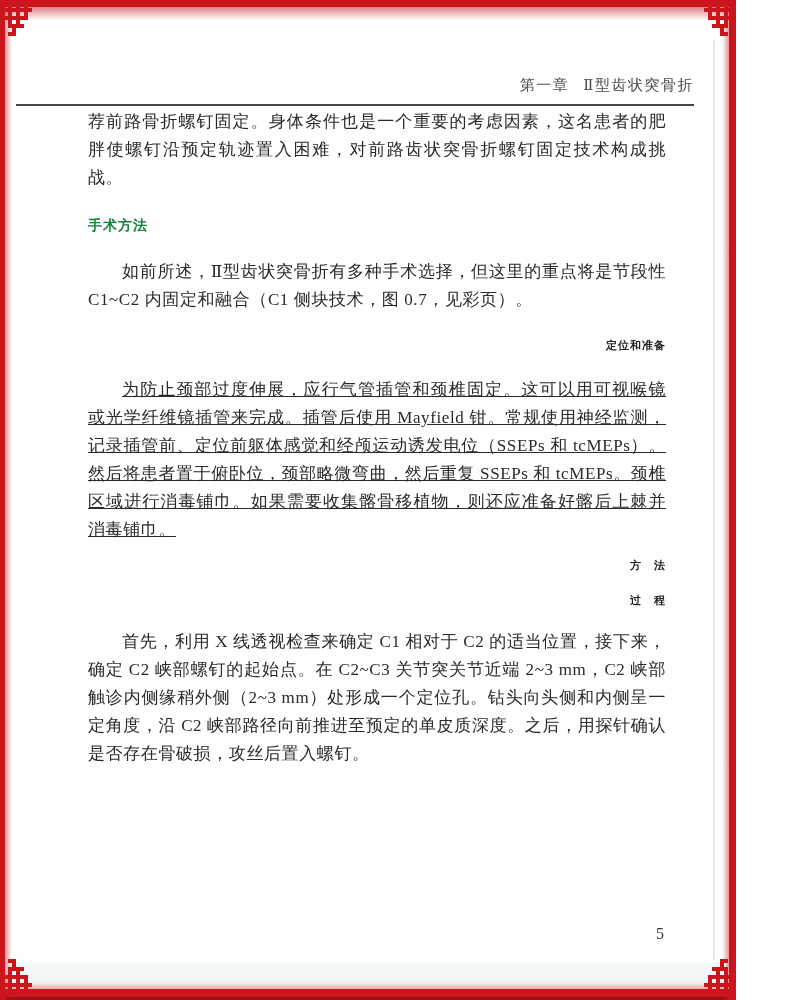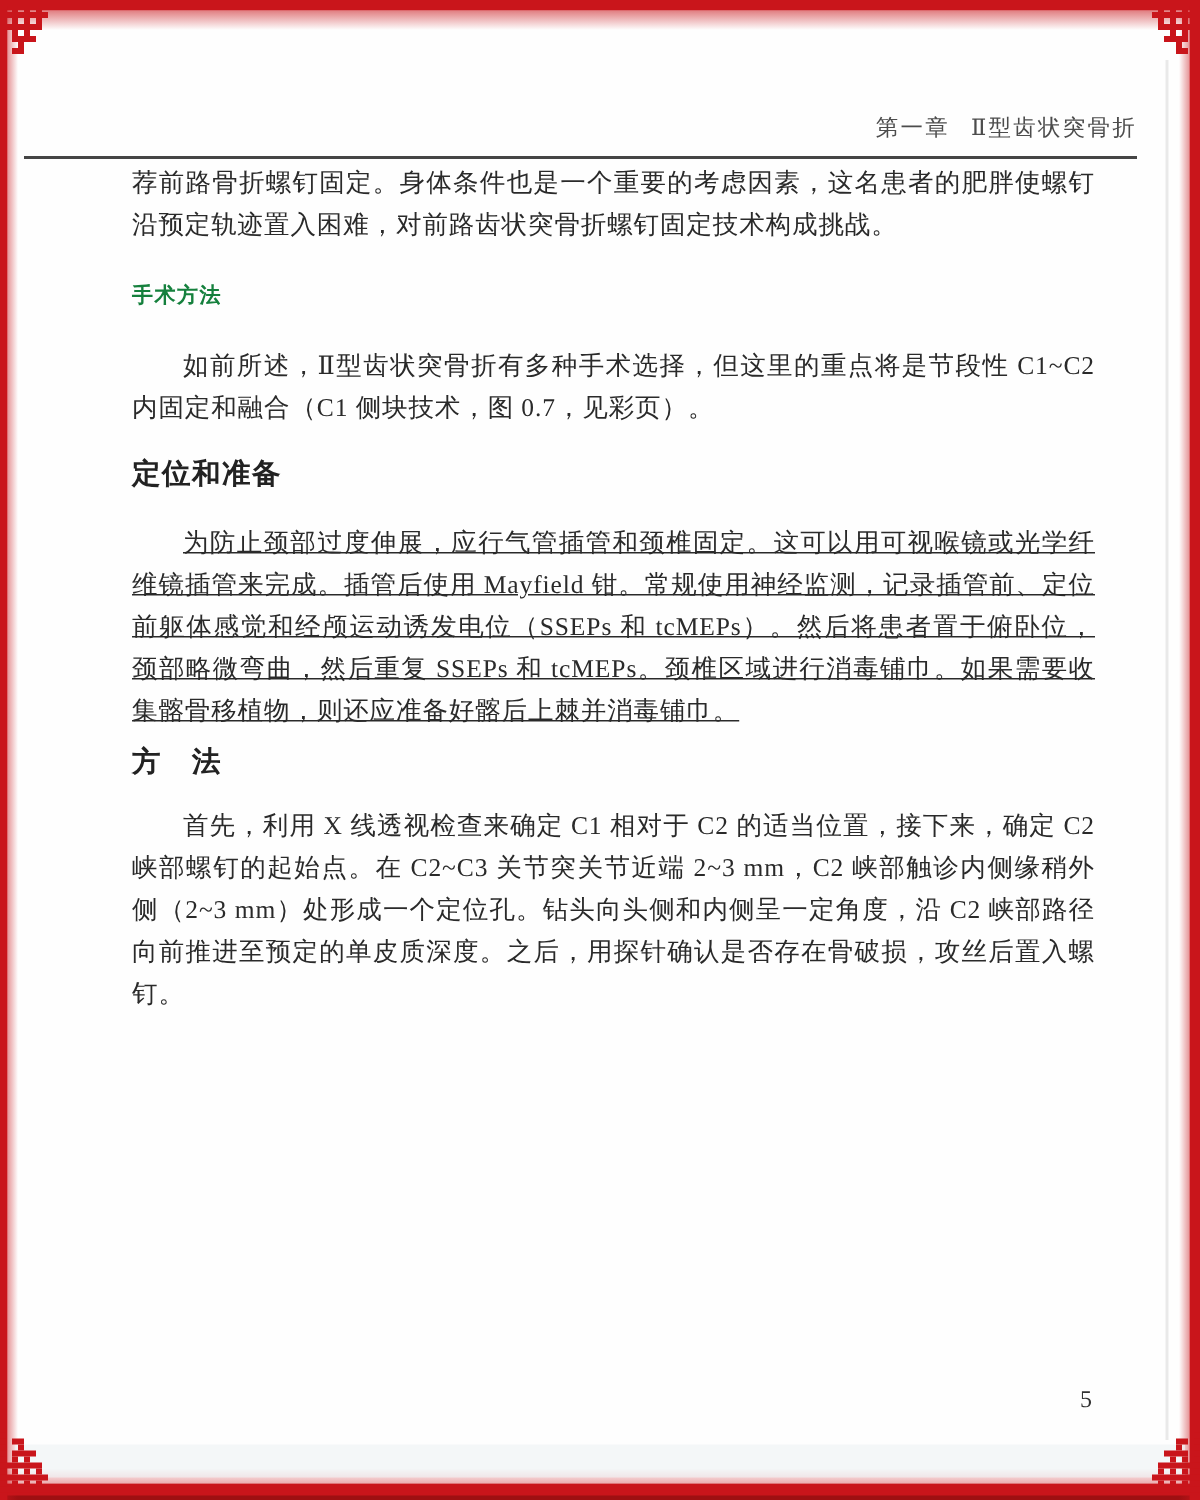--- a/index.html
+++ b/index.html
@@ -9,21 +9,21 @@
     --head-gray:#4c4c4c;
   }
   html,body{margin:0;padding:0;}
   body{
     width:800px;height:1000px;
     background:#ffffff;
     font-family:"Liberation Serif","DejaVu Serif",serif;
     overflow:hidden;
   }
   .page{
-    position:relative;width:800px;height:1000px;background:#fefefe;
+    position:relative;width:736px;height:1000px;background:#fefefe;
   }
   
   .border-top{
     position:absolute;top:0;left:0;right:0;height:7px;background:var(--red);
   }
   .border-top::after{
     content:"";position:absolute;top:7px;left:0;right:0;height:13px;
     background:linear-gradient(to bottom,rgba(201,21,27,.55),rgba(201,21,27,0));
   }
   .border-bottom{
@@ -79,22 +79,22 @@
   .content p{
     margin:0;font-size:17px;line-height:28px;text-align:justify;
     letter-spacing:.6px;
   }
   .content p.indent{text-indent:2em;}
   h1.sec{
     margin:22px 0 3px 0;font-family:"DejaVu Sans","Liberation Sans",sans-serif;
     font-weight:bold;font-size:14px;line-height:22px;color:#15803d;letter-spacing:1px;
   }
   h2.sub{
-    margin:0;font-family:Liberation Mono, monospace;
-    font-weight:bold;font-size:19px;line-height:19px;color:#222;letter-spacing:1px;
+    margin:0;font-family:Liberation Serif, serif;
+    font-weight:bold;font-size:11px;line-height:19px;color:#222;letter-spacing:1px;text-align:right;
   }
   .mt-p2{margin-top:22px !important;}
   .mt-h2a{margin-top:22px !important;}
   .mt-p3{margin-top:21px !important;text-decoration:underline;}
   .mt-h2b{margin-top:12px !important;}
   .mt-p4{margin-top:20px !important;}
   .mt-h2c{margin-top:16px !important;}
   .mt-p5{margin-top:18px !important;}
   .page-number{
     position:absolute;top:925px;right:72px;
@@ -173,18 +173,19 @@
     <p>荐前路骨折螺钉固定。身体条件也是一个重要的考虑因素，这名患者的肥胖使螺钉沿预定轨迹置入困难，对前路齿状突骨折螺钉固定技术构成挑战。</p>
 
     <h1 class="sec">手术方法</h1>
     <p class="indent mt-p2">如前所述，Ⅱ型齿状突骨折有多种手术选择，但这里的重点将是节段性 C1~C2 内固定和融合（C1 侧块技术，图 0.7，见彩页）。</p>
 
     <h2 class="sub mt-h2a">定位和准备</h2>
     <p class="indent mt-p3">为防止颈部过度伸展，应行气管插管和颈椎固定。这可以用可视喉镜或光学纤维镜插管来完成。插管后使用 Mayfield 钳。常规使用神经监测，记录插管前、定位前躯体感觉和经颅运动诱发电位（SSEPs 和 tcMEPs）。然后将患者置于俯卧位，颈部略微弯曲，然后重复 SSEPs 和 tcMEPs。颈椎区域进行消毒铺巾。如果需要收集髂骨移植物，则还应准备好髂后上棘并消毒铺巾。</p>
 
     <h2 class="sub mt-h2b">方　法</h2>
 
+    <h2 class="sub mt-h2c">过　程</h2>
     <p class="indent mt-p5">首先，利用 X 线透视检查来确定 C1 相对于 C2 的适当位置，接下来，确定 C2 峡部螺钉的起始点。在 C2~C3 关节突关节近端 2~3 mm，C2 峡部触诊内侧缘稍外侧（2~3 mm）处形成一个定位孔。钻头向头侧和内侧呈一定角度，沿 C2 峡部路径向前推进至预定的单皮质深度。之后，用探针确认是否存在骨破损，攻丝后置入螺钉。</p>
   </div>
 
   <div class="page-number">5</div>
 
 </div>
 
 </body></html>

